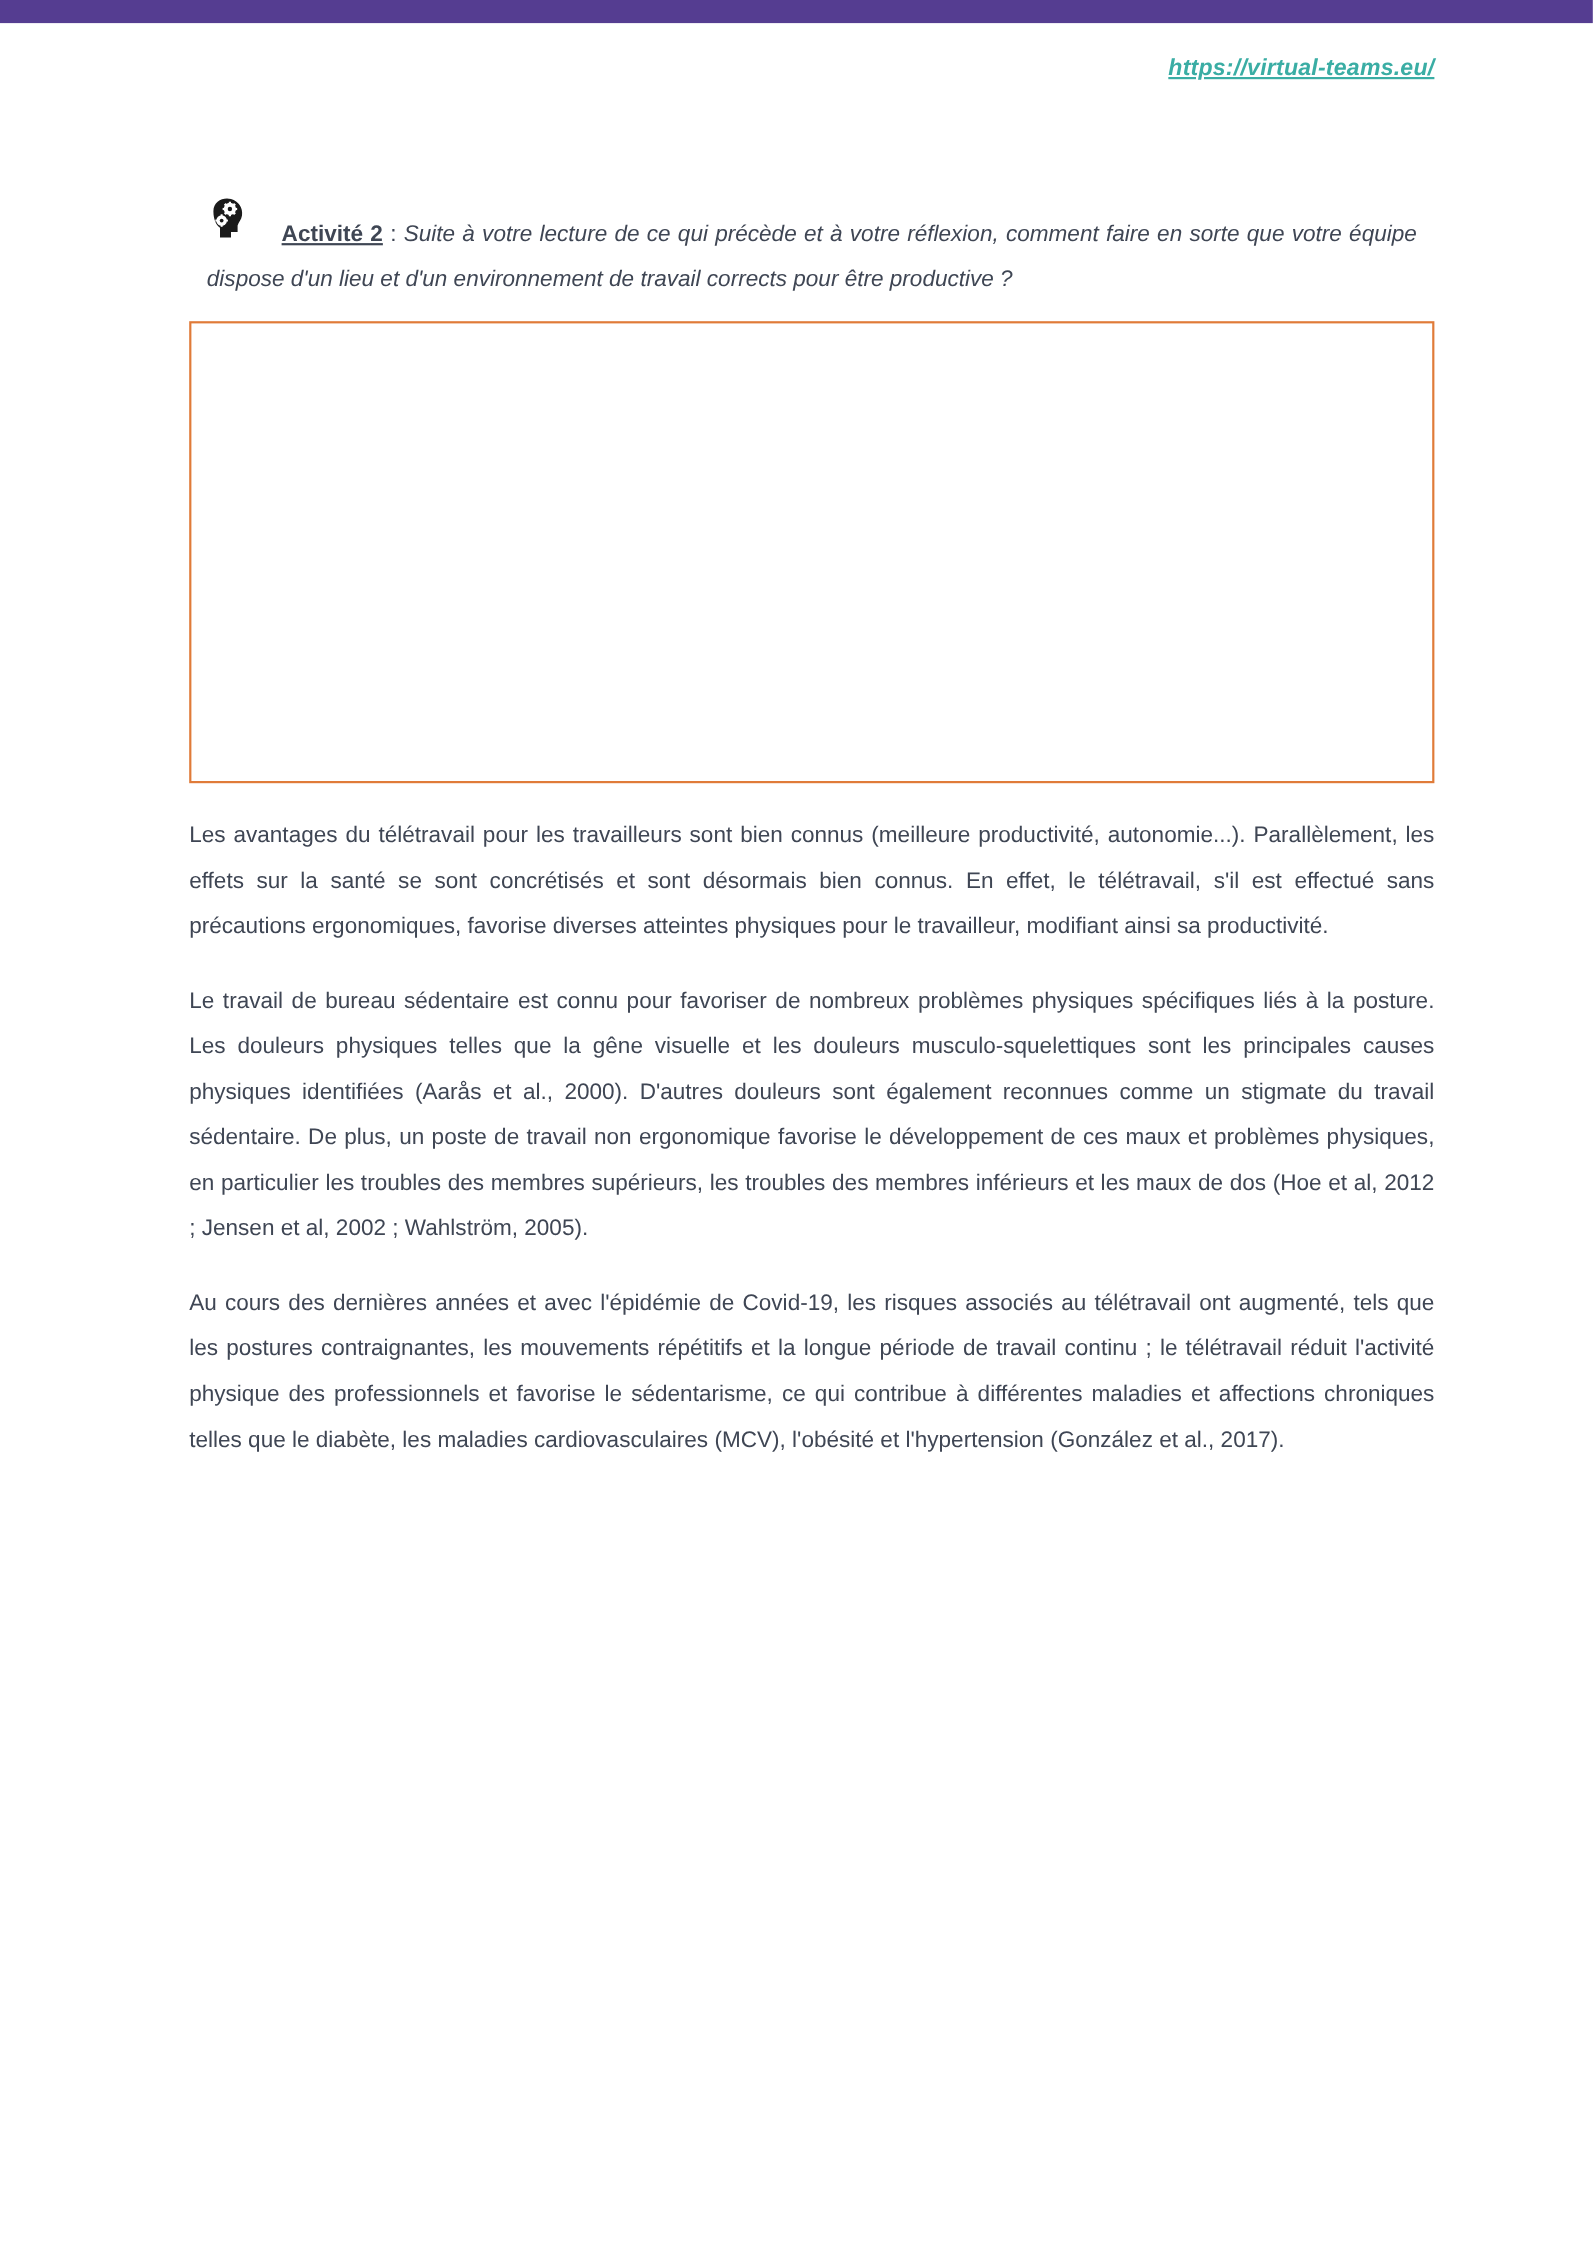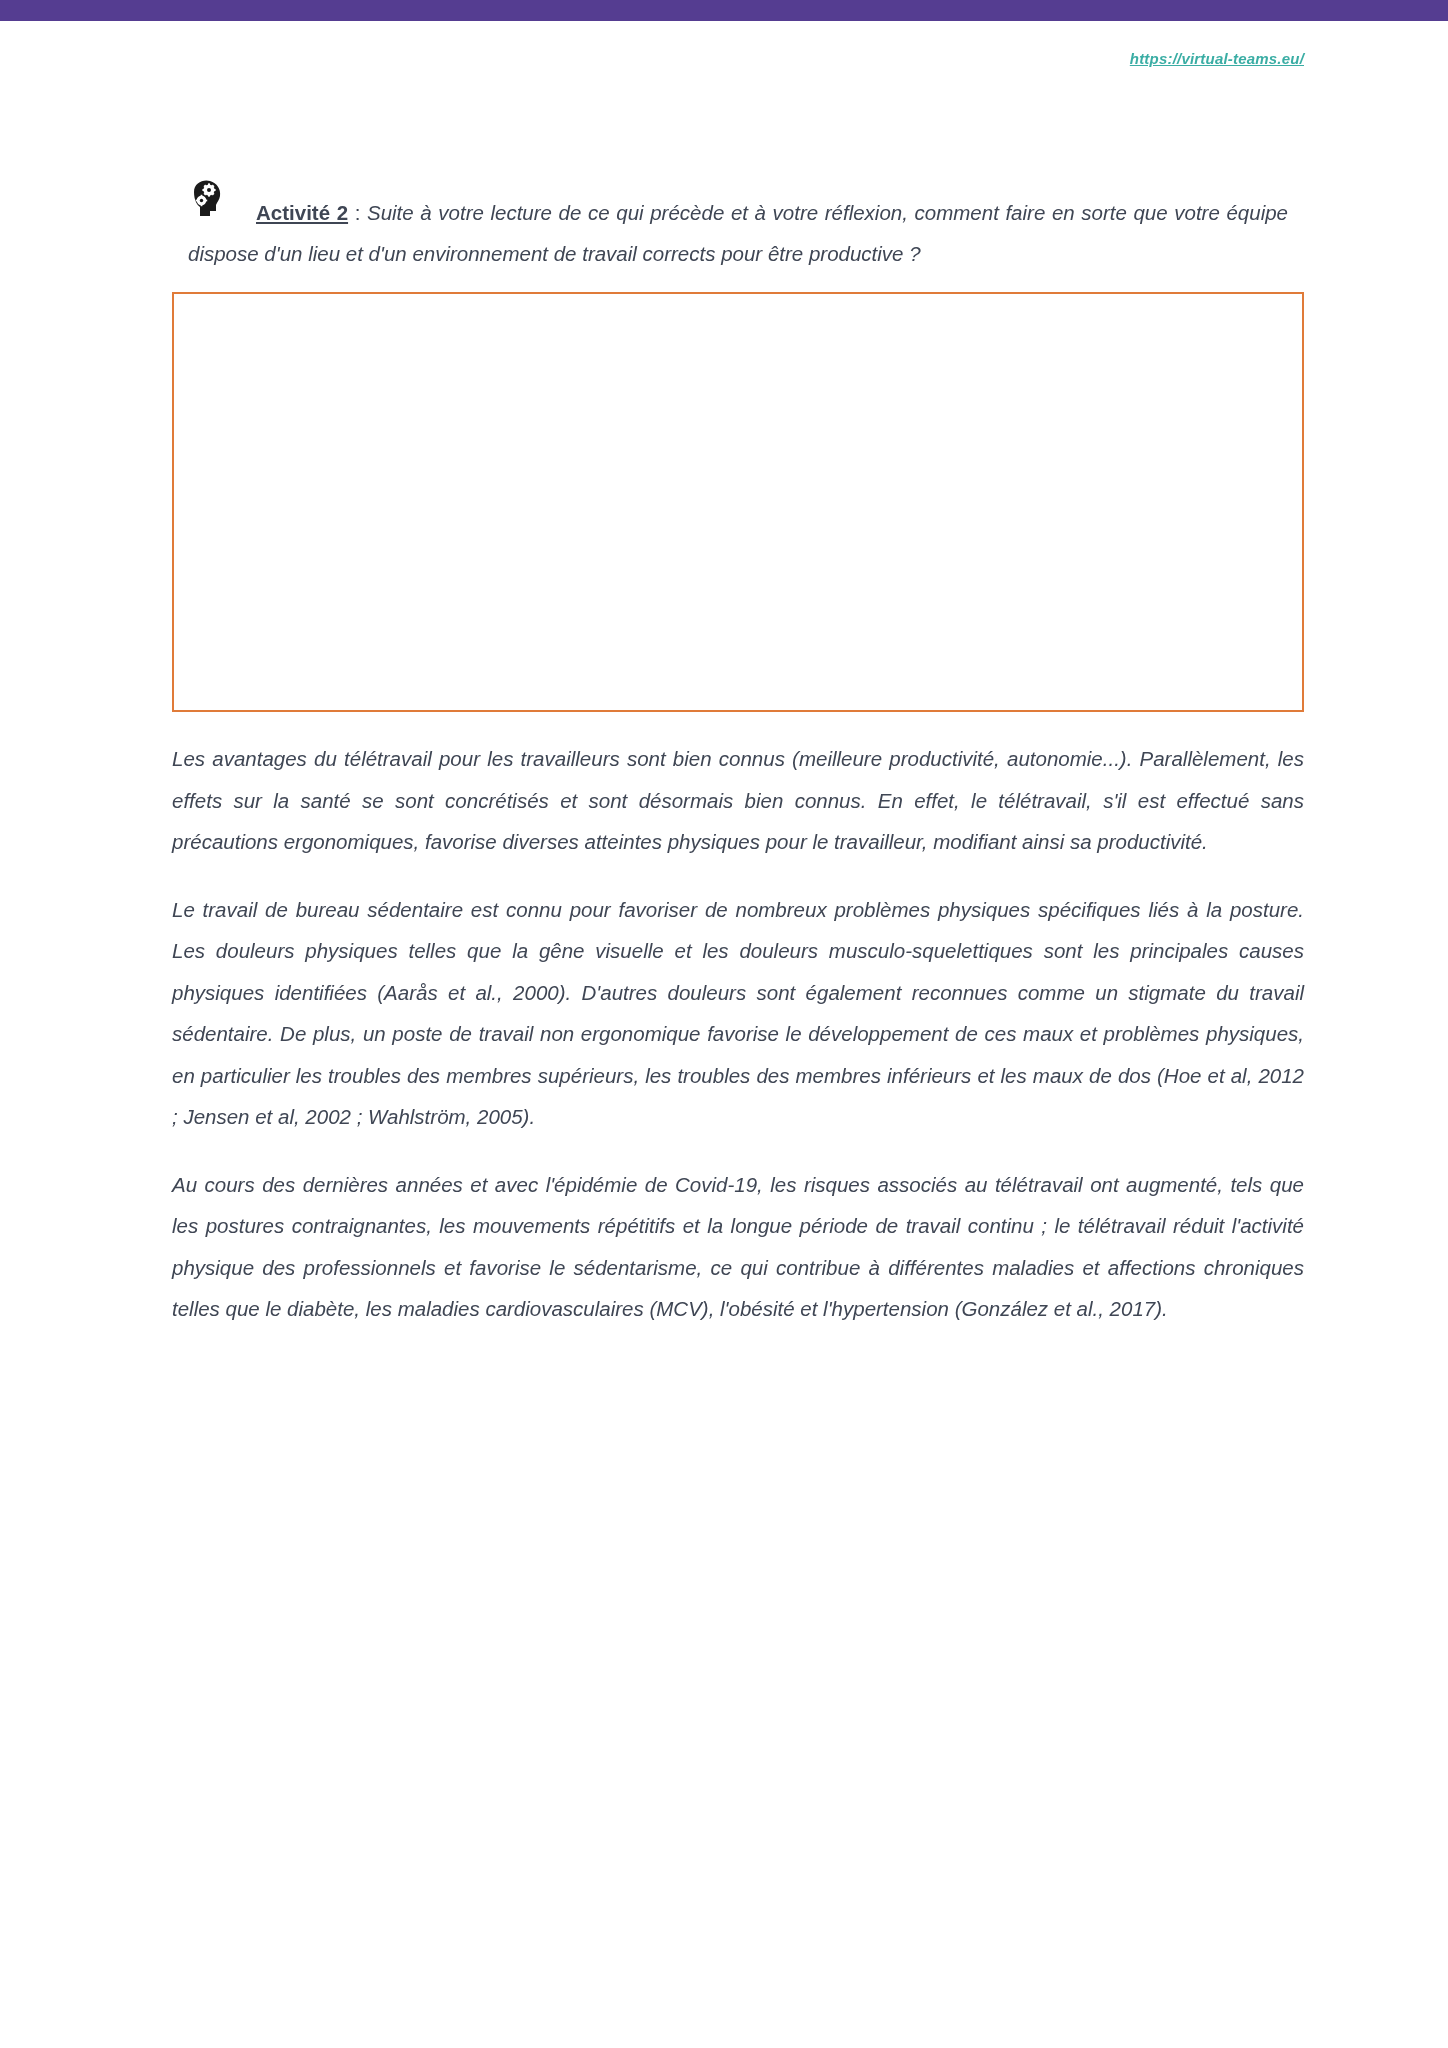--- a/index.html
+++ b/index.html
@@ -37,21 +37,21 @@
     position: relative;
     height: 155px;
   }
   .site-url {
     position: absolute;
     right: 144px;
     top: 29px;
     font-family: "Liberation Sans", sans-serif;
     font-style: italic;
     font-weight: bold;
-    font-size: 15px;
+    font-size: 21px;
     letter-spacing: 0.2px;
     color: #3aada4;
     white-space: nowrap;
     margin-left: 20px;
   }
 
   
   .logo {
     position: absolute;
     left: 172px;
@@ -190,21 +190,20 @@
     font-size: 20.5px;
     font-weight: bold;
     color: #7b3fa0;
     text-decoration: underline;
     letter-spacing: 0.1px;
   }
 
   
   .body-copy {
     margin: 0 144px 0 172px;
-    font-style: italic;
   }
   .body-copy p {
     font-family: "Liberation Sans", sans-serif;
     font-size: 20.5px;
     line-height: 41.5px;
     text-align: justify;
     color: #3f4654;
     margin: 26px 0 0 0;
   }
   .body-copy p:last-child {

